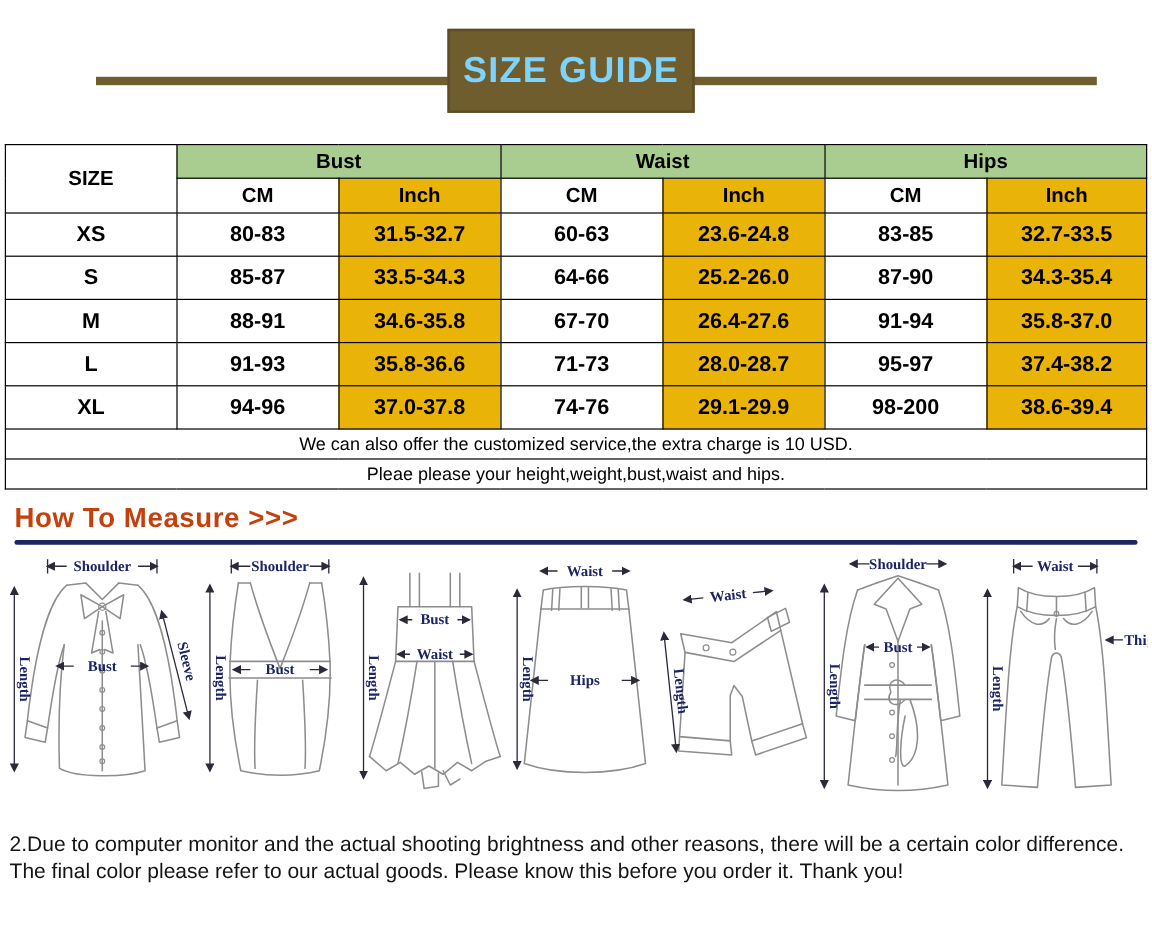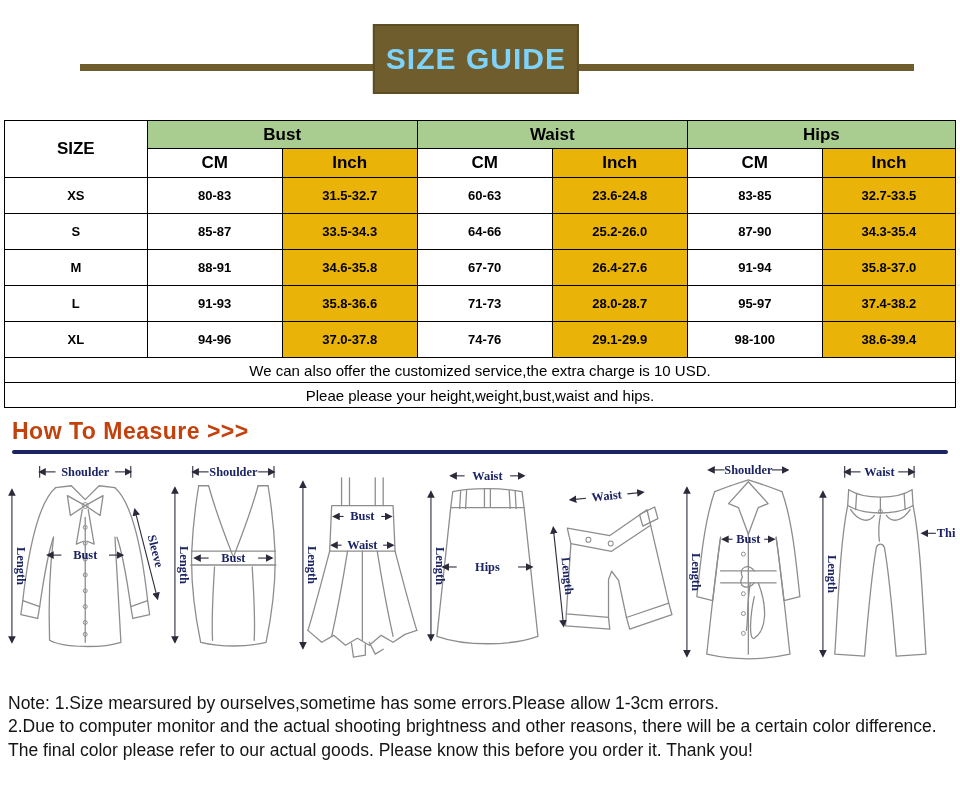--- a/index.html
+++ b/index.html
@@ -14,21 +14,21 @@
   .banner-box span{color:#7dd3fc;font-size:30px;font-weight:bold;letter-spacing:1px;}
 
   
   table.size{border-collapse:collapse;width:952px;margin:6px 21px 0 4px;table-layout:fixed;}
   table.size td,table.size th{border:1.6px solid #000;text-align:center;
     font-weight:bold;color:#000;padding:0;}
   .gh{background:#A9CD90;font-size:17px;height:27px;}
   .uh{font-size:17px;height:28px;}
   .yellow{background:#eab308;}
   .sizecell{font-size:15px;}
-  td.val{font-size:13px;height:35px;}
+  td.val{font-size:18px;height:35px;}
   th.sizehead{font-size:17px;}
   tr.noterow td{font-weight:normal;text-align:center;font-size:15px;height:22px;padding:1px 4px;}
 
   
   .htm-head{margin:10px 18px 0 12px;font-size:23px;font-weight:bold;color:#c2410c;letter-spacing:.5px;}
   .htm-rule{height:4px;background:#1C2463;margin:5px 12px 0 12px;border-radius:2px;}
 
   
   .draws{display:flex;justify-content:flex-end;align-items:flex-start;
     padding:4px 4px 0 4px;height:218px;}
@@ -119,21 +119,21 @@
     <td class="val yellow">28.0-28.7</td>
     <td class="val">95-97</td>
     <td class="val yellow">37.4-38.2</td>
   </tr>
   <tr>
     <td class="val sizecell">XL</td>
     <td class="val">94-96</td>
     <td class="val yellow">37.0-37.8</td>
     <td class="val">74-76</td>
     <td class="val yellow">29.1-29.9</td>
-    <td class="val">98-100</td>
+    <td class="val">98-200</td>
     <td class="val yellow">38.6-39.4</td>
   </tr>
 
   <tr class="noterow">
     <td colspan="7">We can also offer the customized service,the extra charge is 10 USD.</td>
   </tr>
   <tr class="noterow">
     <td colspan="7">Pleae please your height,weight,bust,waist and hips.</td>
   </tr>
   </tbody>
@@ -280,16 +280,15 @@
     <path class="g" d="M33,46 C26,80 24,130 20,196 L50,198 C54,150 58,110 62,88 C64,84 68,84 70,88 C74,110 78,150 82,198 L112,196 C108,130 106,80 99,46"></path>
     <line class="m" x1="108" y1="74" x2="122" y2="74" marker-start="url(#arr)"></line>
     <text class="lbl" x="123" y="78" text-anchor="start">Thigh</text>
     <line class="m" x1="8" y1="32" x2="8" y2="198" marker-start="url(#arr)" marker-end="url(#arr)"></line>
     <text class="lbl" x="13" y="115" text-anchor="middle" transform="rotate(90 13 115)">Length</text>
   </svg>
 
 </div>
 
 <div class="notes">
-  <div>Note: 1.Size mearsured by ourselves,sometime has some errors.Please allow 1-3cm errors.</div>
   <div>2.Due to computer monitor and the actual shooting brightness and other reasons, there will be a certain color difference.</div>
   <div>The final color please refer to our actual goods. Please know this before you order it. Thank you!</div>
 </div>
 
 </body></html>

